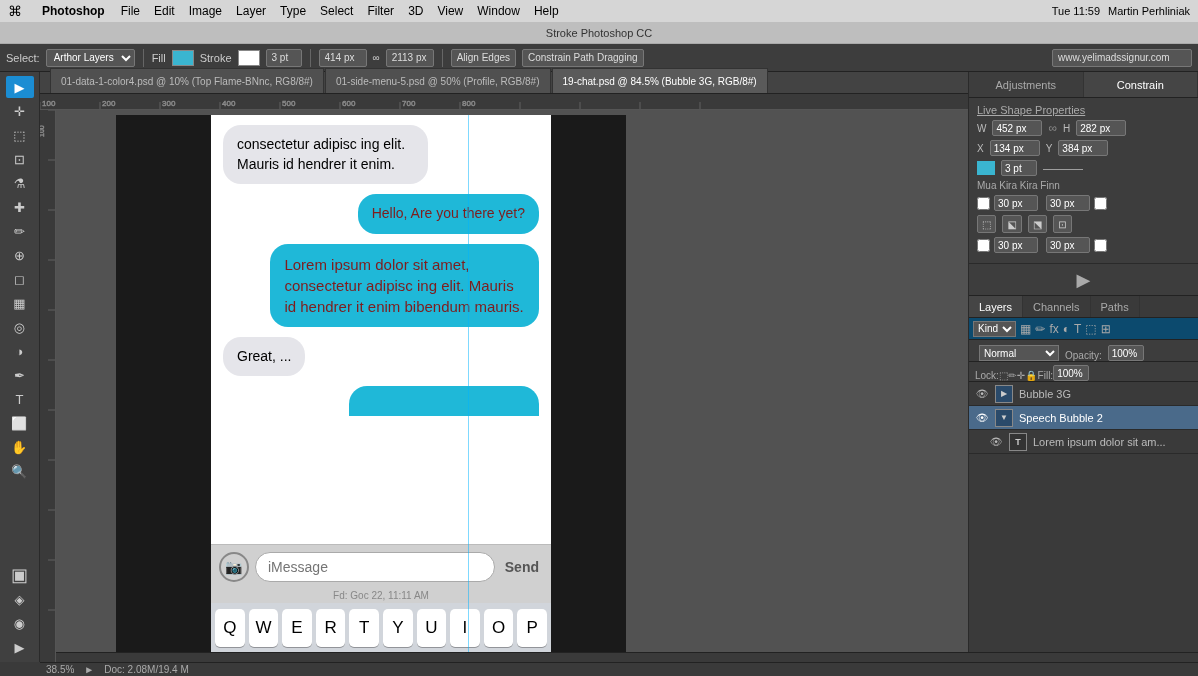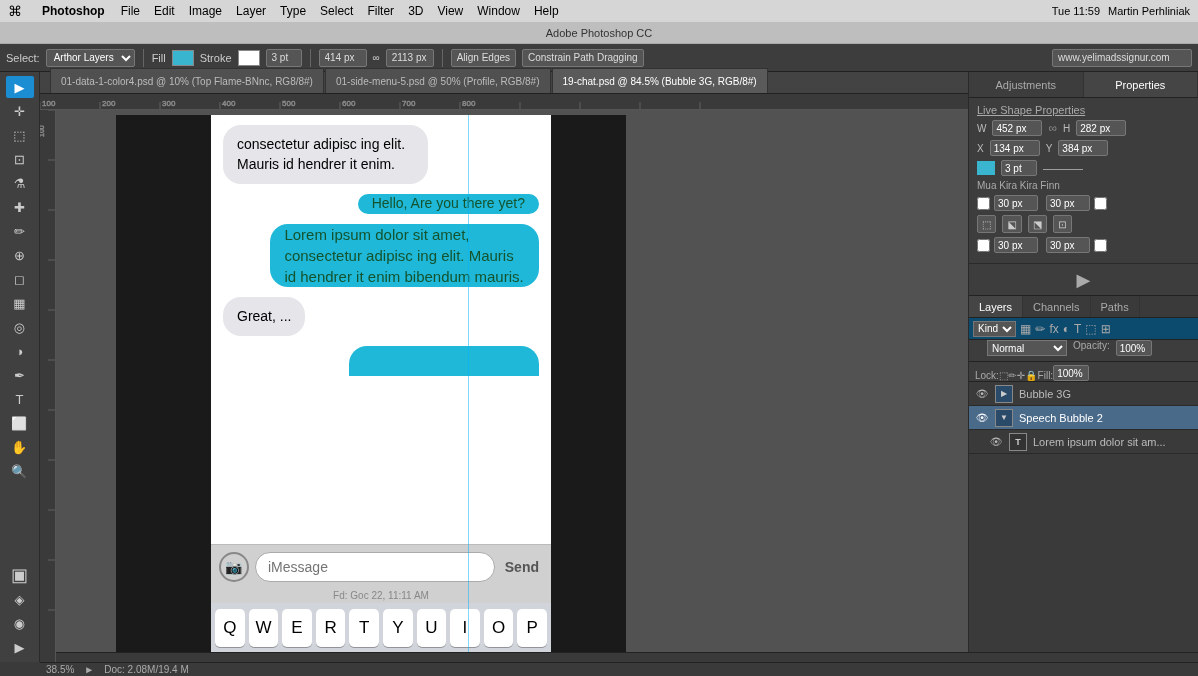--- a/index.html
+++ b/index.html
@@ -216,23 +216,23 @@
       color: #000;
       line-height: 1.4;
     }
 
     
     .bubble-sent {
       max-width: 80%;
       align-self: flex-end;
       background: #1fb8d8;
       border-radius: 18px;
-      padding: 0 14px;
+      padding: 10px 14px;
       font-size: 14px;
-      color: #14532d;
+      color: #7f1d1d;
       line-height: 1.4;
     }
     .bubble-sent.large {
       max-width: 85%;
       font-size: 15px;
     }
 
     
     .bubble-partial {
       height: 30px;
@@ -395,22 +395,22 @@
       background: #0c4a6e;
       display: flex;
       align-items: center;
       padding: 0 4px;
       gap: 4px;
       border-bottom: 1px solid #222;
     }
     .layers-mode-row {
       height: 22px;
       display: flex;
-      align-items: flex-start;
-      padding: 0 18px;
+      align-items: flex-end;
+      padding: 0 10px;
       gap: 6px;
       font-size: 10px;
       color: #aaa;
       border-bottom: 1px solid #222;
     }
     .layers-mode-row select {
       background: #555;
       border: 1px solid #777;
       color: #fff;
       font-size: 10px;
@@ -520,21 +520,21 @@
     <span>Window</span>
     <span>Help</span>
   </div>
   <div class="right-side">
     <span>Tue 11:59</span>
     <span>Martin Perhliniak</span>
   </div>
 </div>
 
 <div class="title-bar">
-  <span>Adobe Photoshop CC</span>
+  <span>Stroke Photoshop CC</span>
 </div>
 
 <div class="options-bar">
   <span>Select:</span>
   <select>
     <option>Arthor Layers</option>
   </select>
   <div class="sep"></div>
   <span>Fill</span>
   <span class="color-swatch"></span>
@@ -691,21 +691,21 @@
 
     <div class="guide-v"></div>
   </div>
 
 </div>
 
 <div class="right-panel">
 
   <div class="panel-tabs">
     <div class="panel-tab">Adjustments</div>
-    <div class="panel-tab active">Properties</div>
+    <div class="panel-tab active">Constrain</div>
   </div>
 
   <div class="panel-section">
     <div class="panel-section-title">Live Shape Properties</div>
 
     <div class="panel-row">
       <span>W</span>
       <input class="panel-input" value="452 px" style="">
       <span style="font-size:12px;color:#888;">∞</span>
       <span>H</span>

